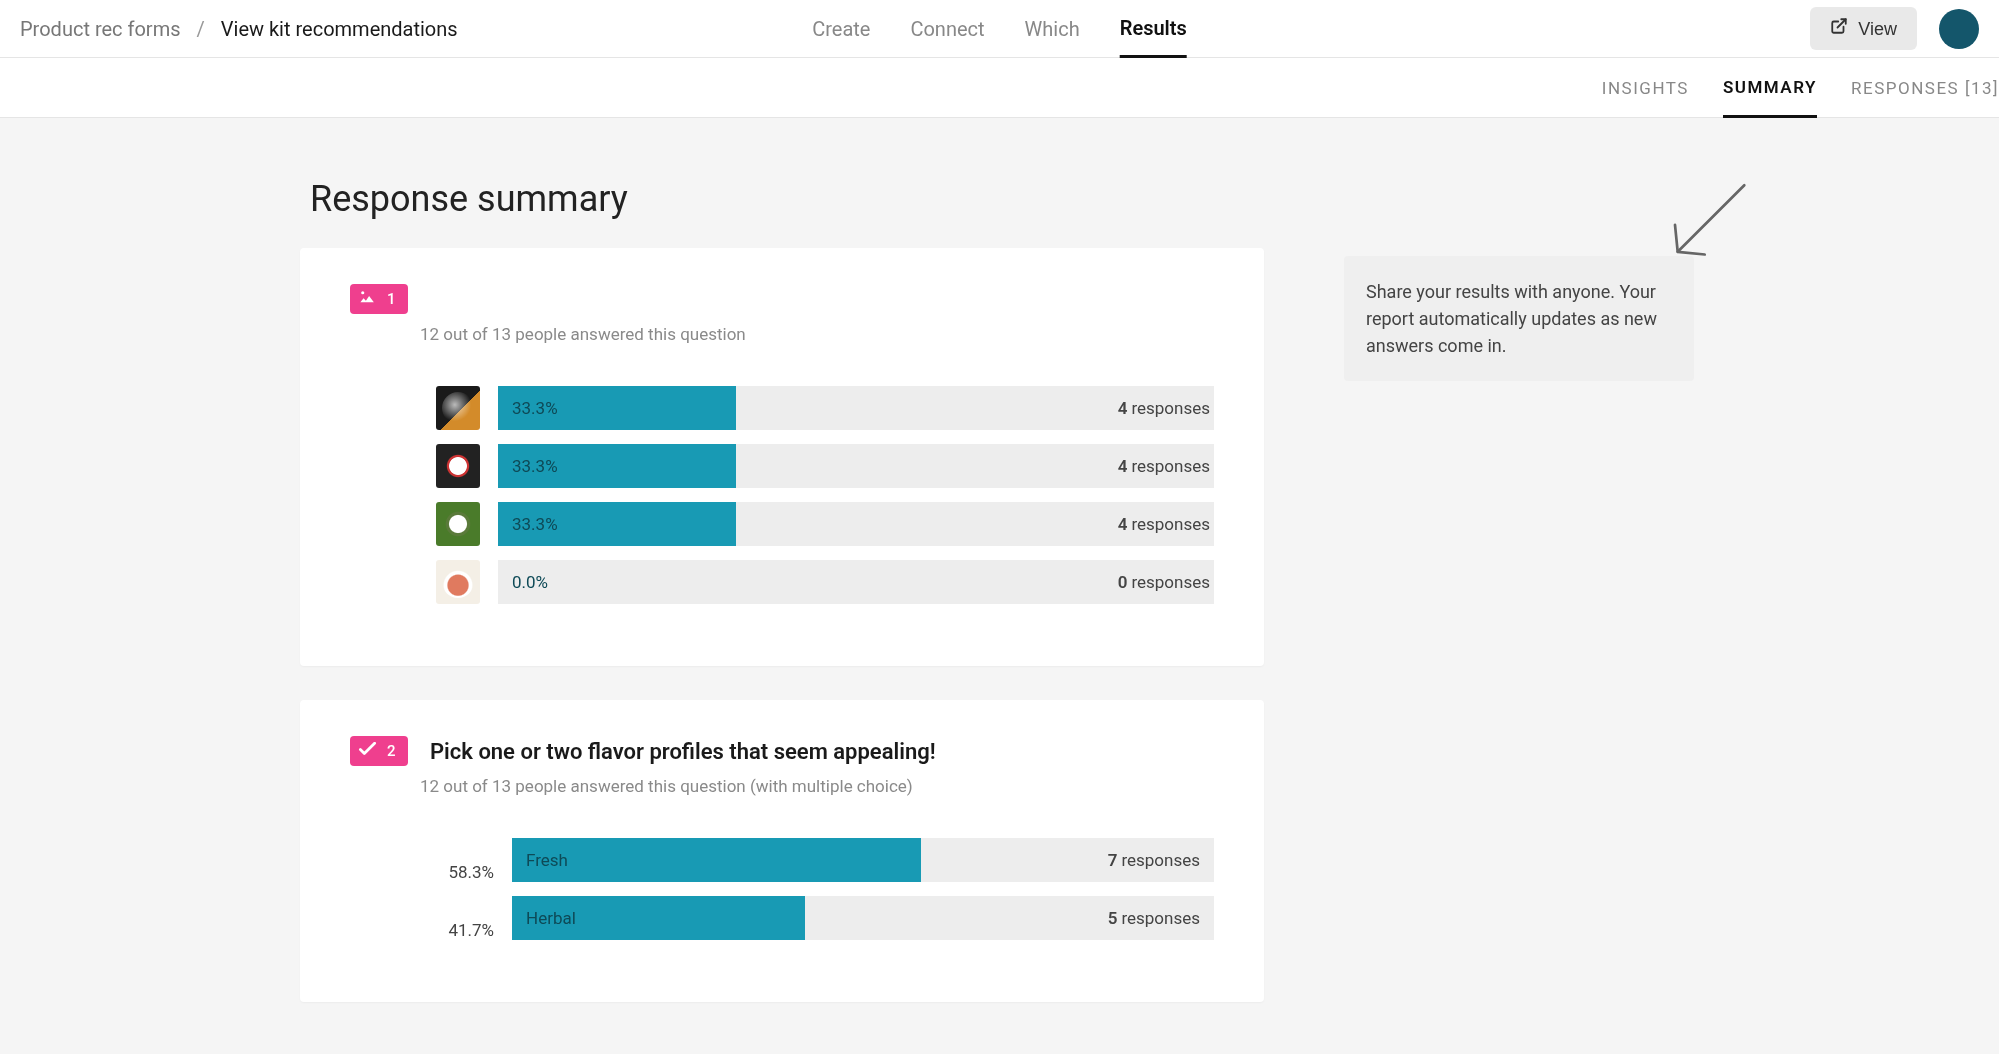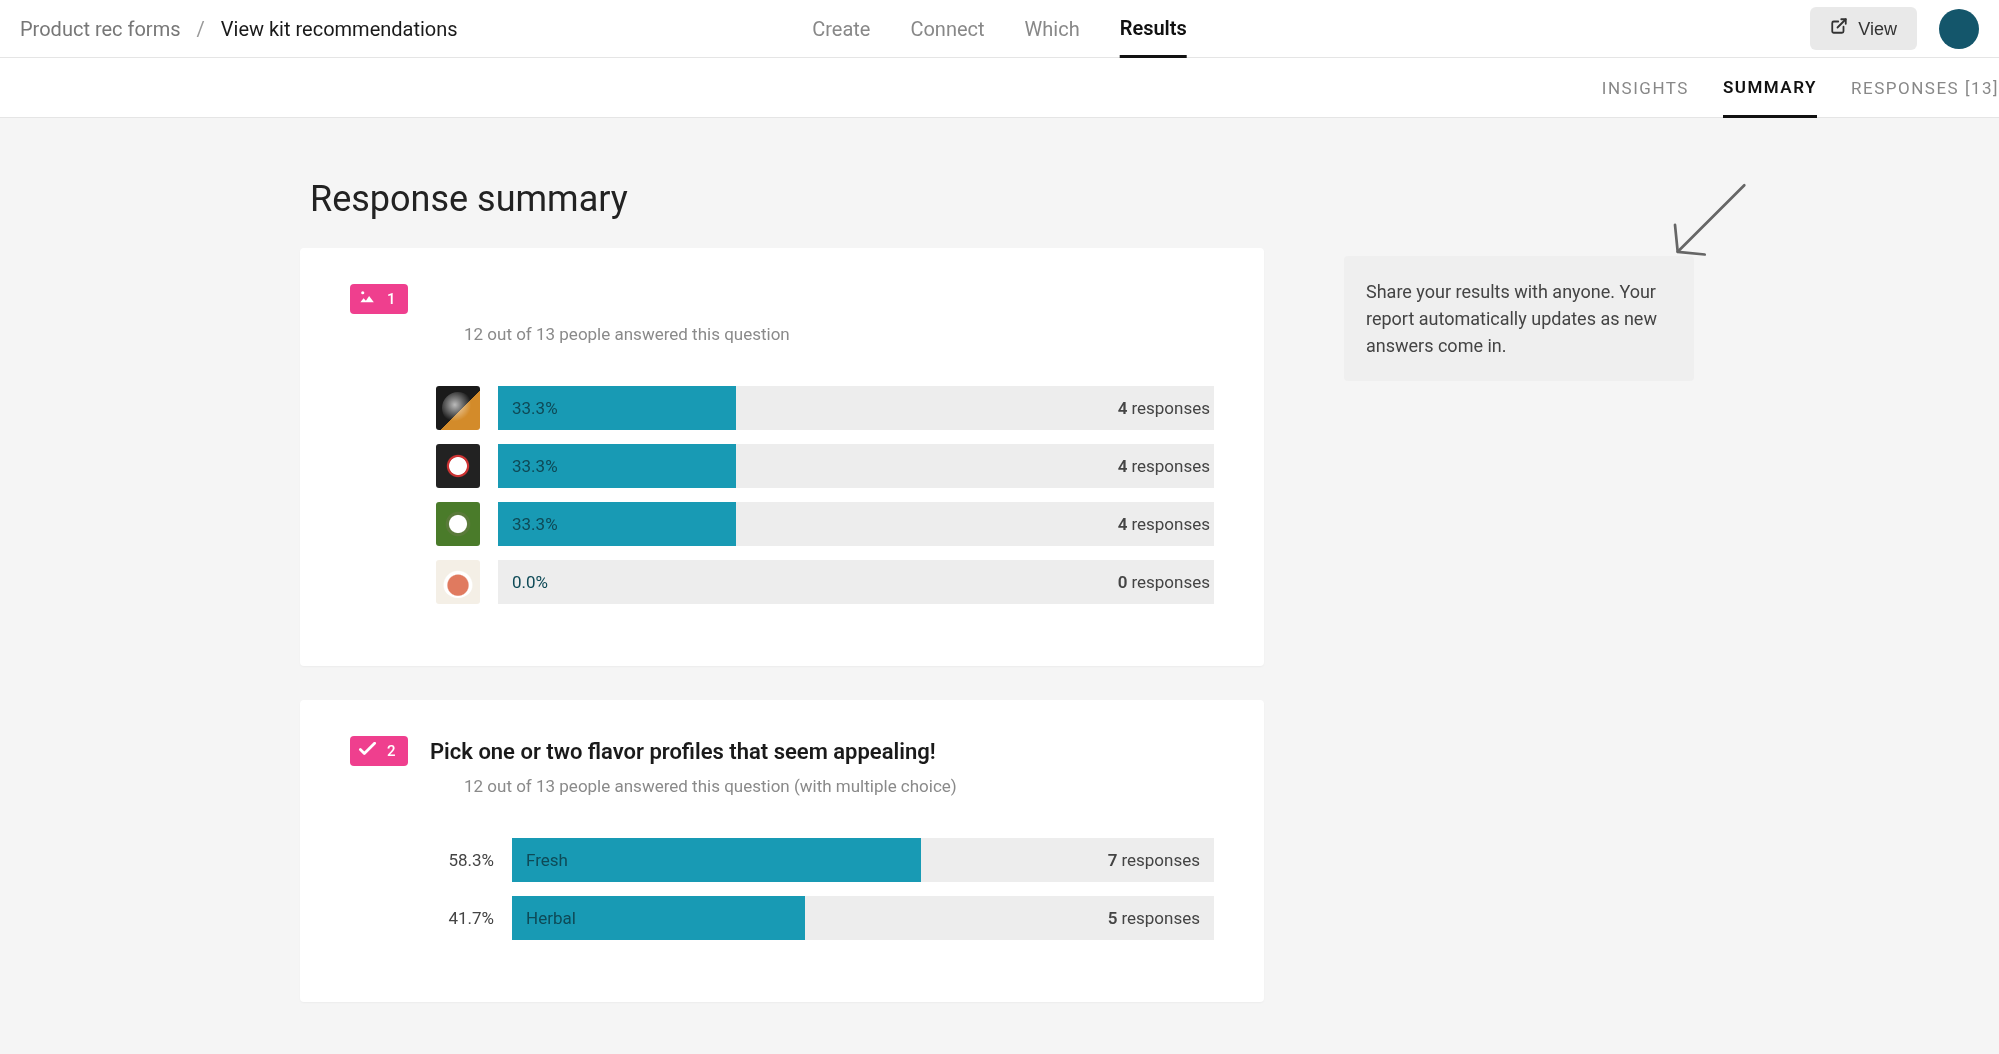--- a/index.html
+++ b/index.html
@@ -158,21 +158,21 @@
   }
   .q-badge svg { width: 19px; height: 15px; fill: #fff; }
   .q-title {
     font-size: 22px;
     font-weight: 600;
     color: #1a1a1a;
   }
   .q-sub {
     color: #8a8a8a;
     font-size: 17px;
-    margin-left: 114px;
+    margin-left: 70px;
     margin-bottom: 42px;
   }
 
   .options { margin-left: 86px; }
   .opt-row {
     display: flex;
     align-items: center;
     gap: 18px;
     margin-bottom: 14px;
   }
@@ -224,21 +224,21 @@
     right: 4px;
     font-size: 17px;
     color: #444;
     z-index: 2;
   }
   .bar-resp b { font-weight: 600; margin-right: 4px; }
 
   
   .lbl-row {
     display: flex;
-    align-items: center;
+    align-items: flex-end;
     gap: 18px;
     margin-bottom: 14px;
     margin-left: 0;
   }
   .lbl-pct {
     width: 58px;
     text-align: right;
     font-size: 17px;
     color: #444;
   }

